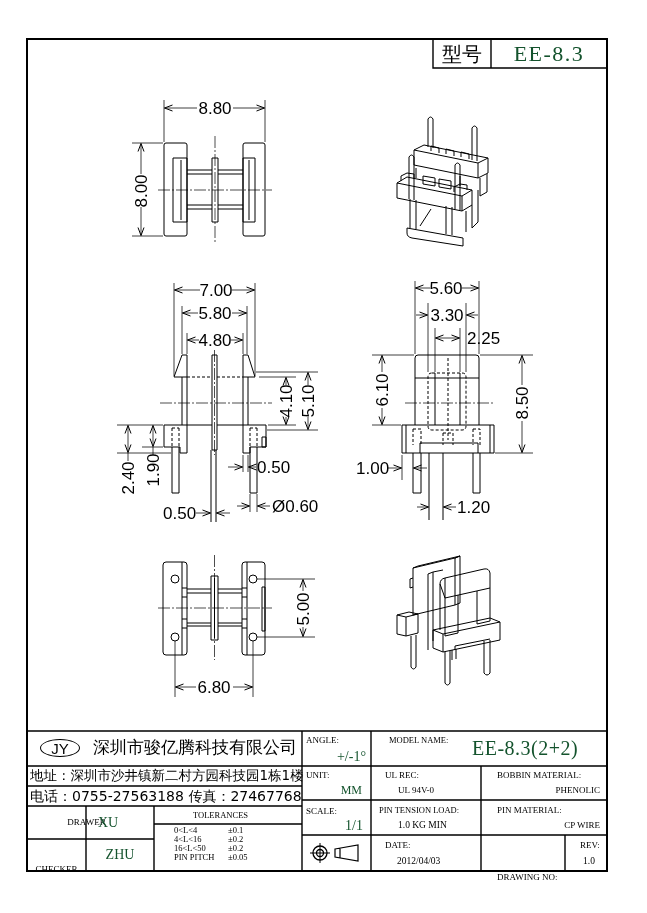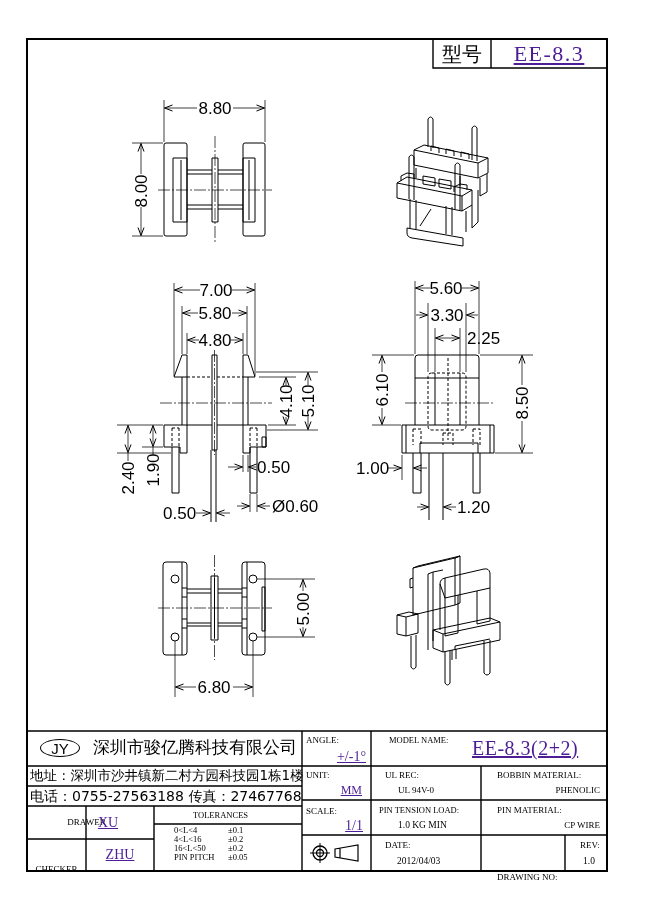--- a/index.html
+++ b/index.html
@@ -8,21 +8,21 @@
   .ln { fill: none; stroke: #000; stroke-width: 1; }
   .thin { stroke-width: 0.75; }
   .dash { stroke-dasharray: 3 2; }
   .cl { stroke-dasharray: 12 2 2 2; stroke-width: 0.7; }
   .frame { fill: none; stroke: #000; stroke-width: 2; }
   .grid { fill: none; stroke: #000; stroke-width: 1.4; }
   .dt { font-family: "Liberation Sans", sans-serif; font-size: 17px; fill: #000; }
 
   .cell { position: absolute; box-sizing: border-box; }
   .lbl { position: absolute; font-family: "Liberation Serif", serif; font-size: 9px; line-height: 1; white-space: nowrap; color: #000; }
-  .val { position: absolute; font-family: "Liberation Serif", serif; line-height: 1; white-space: nowrap; color: #4c1d95; text-decoration: underline; }
+  .val { position: absolute; font-family: "Liberation Serif", serif; line-height: 1; white-space: nowrap; color: #14532d; }
   .cjk { position: absolute; font-family: "DejaVu Sans", sans-serif; line-height: 1; white-space: nowrap; color: #000; }
   .center { position: absolute; left: 0; top: 0; width: 100%; height: 100%; display: flex; align-items: center; justify-content: center; }
   .logo { position: absolute; left: 13px; top: 8px; width: 38px; height: 16px; border: 1.6px solid #000; border-radius: 50%; display: flex; align-items: center; justify-content: center; font-family: "Liberation Sans", sans-serif; font-size: 15px; line-height: 1; }
 </style>
 </head>
 <body>
 
 <div id="page">
 
 <svg id="drawing" width="647" height="913" viewBox="0 0 647 913">

